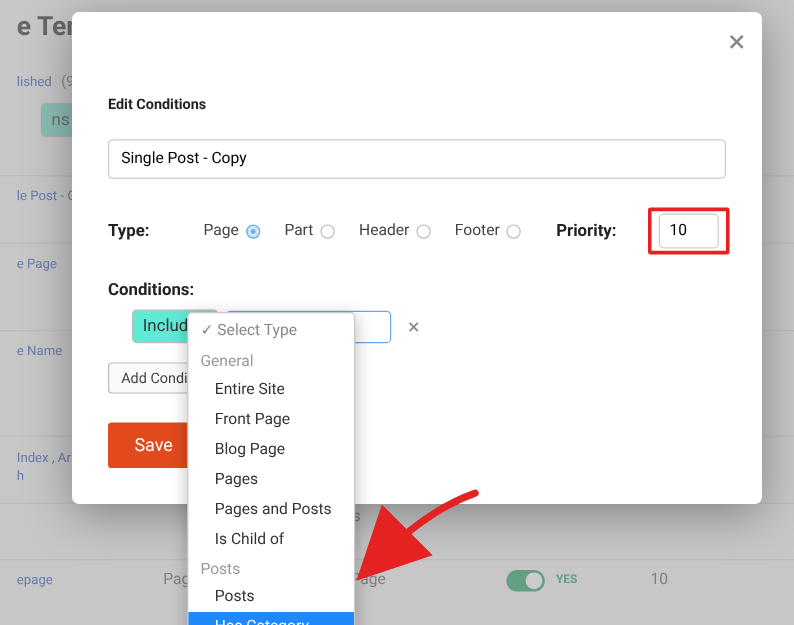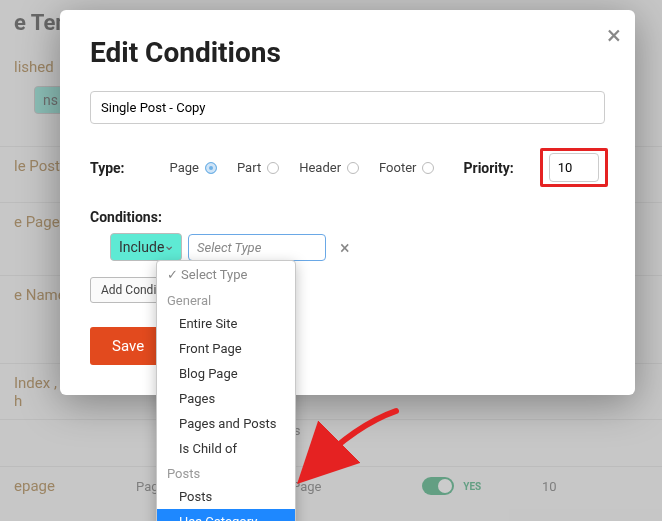--- a/index.html
+++ b/index.html
@@ -2,29 +2,29 @@
 <html><head>
 <meta charset="utf-8">
 <style>
   * { box-sizing: border-box; margin: 0; padding: 0; font-family: -apple-system, BlinkMacSystemFont, "Segoe UI", Roboto, sans-serif; }
   html, body { width: 662px; height: 521px; overflow: hidden; position: relative; background: #f5f5f5; }
 
   
   .bg { position: absolute; inset: 0; filter: grayscale(20%); }
   .bg-overlay { position: absolute; inset: 0; background: rgba(160,160,160,0.55); }
   .bg-row { position: absolute; left: 0; right: 0; border-top: 1px solid #ddd; padding: 10px 14px; display: flex; align-items: center; font-size: 13px; color: #333; }
-  .bg-link { color: #a16207; font-size: 15px; text-align: right; }
+  .bg-link { color: #1d4ed8; font-size: 11px; text-align: right; }
   .bg-toggle { width: 32px; height: 18px; border-radius: 10px; background: #00a65a; position: relative; display: inline-block; vertical-align: middle; }
   .bg-toggle::after { content: ""; position: absolute; width: 14px; height: 14px; background: #fff; border-radius: 50%; top: 2px; right: 2px; }
   .bg-yes { color: #00a65a; font-size: 10px; font-weight: 700; margin-left: 6px; vertical-align: middle; }
 
   
   .modal { position: absolute; left: 60px; top: 10px; width: 575px; background: #fff; border-radius: 6px; box-shadow: 0 8px 40px rgba(0,0,0,0.35); padding: 26px 30px 30px; z-index: 10; }
   .close { position: absolute; top: 12px; right: 14px; font-size: 26px; color: #888; cursor: pointer; line-height: 1; }
-  .mtitle { font-size: 28px; font-weight: 700; color: #222; margin-bottom: 22px; }
+  .mtitle { font-size: 12px; font-weight: 700; color: #222; margin-bottom: 22px; margin-top: 44px; }
   .flabel { font-size: 14px; font-weight: 700; color: #222; margin-bottom: 8px; display: block; }
   .tinput { width: 100%; border: 1px solid #ccc; border-radius: 4px; padding: 8px 10px; font-size: 13px; color: #000000; }
 
   .row { display: flex; align-items: center; margin-top: 24px; gap: 29px; }
   .row .flabel { margin: 0 16px 0 0; }
   .radio-set { display: flex; gap: 20px; }
   .radio { display: flex; align-items: center; gap: 6px; font-size: 13px; color: #444; }
   .radio .dot { width: 12px; height: 12px; border-radius: 50%; border: 1px solid #bbb; display: inline-block; }
   .radio .dot.on { border-color: #6fb1e6; box-shadow: inset 0 0 0 3px #cfe4f7; background: #6fb1e6; }
 

